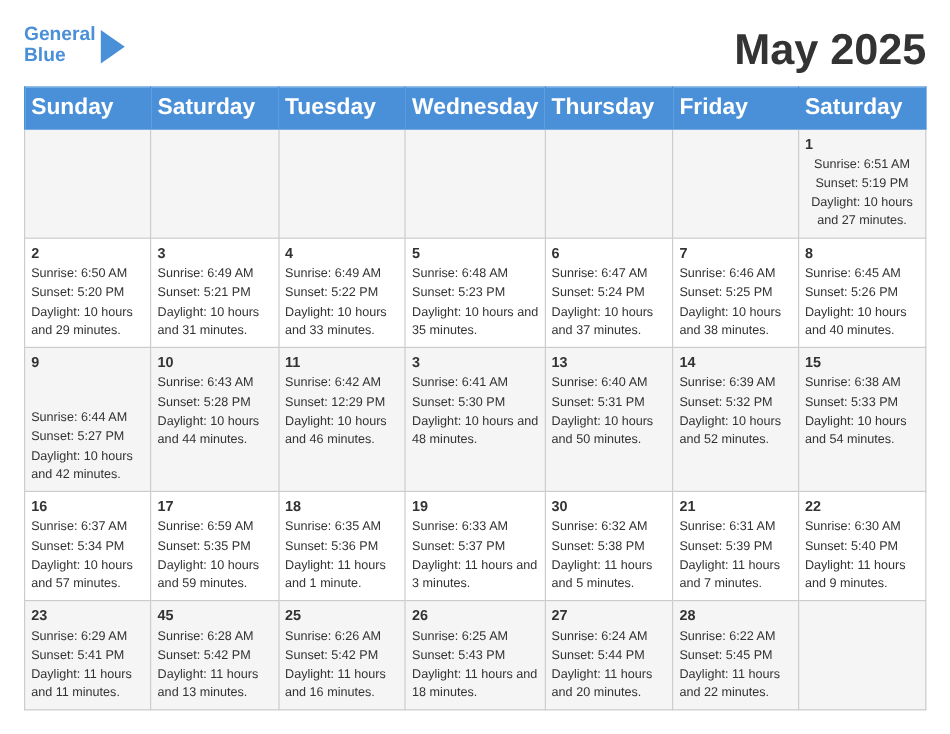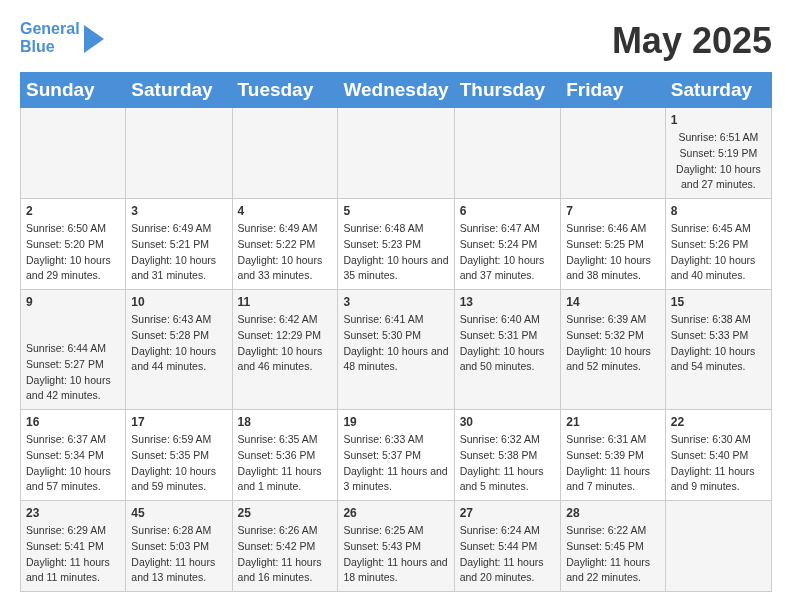--- a/index.html
+++ b/index.html
@@ -272,21 +272,21 @@
       <tr>
         <td>
           <span class="day-num">23</span>
           <div class="day-info" style="white-space: pre-wrap;">Sunrise: 6:29 AM
 Sunset: 5:41 PM
 Daylight: 11 hours and 11 minutes.</div>
         </td>
         <td>
           <span class="day-num">45</span>
           <div class="day-info" style="white-space: pre-wrap;">Sunrise: 6:28 AM
-Sunset: 5:03 PM
+Sunset: 5:42 PM
 Daylight: 11 hours and 13 minutes.</div>
         </td>
         <td>
           <span class="day-num">25</span>
           <div class="day-info" style="white-space: pre-wrap;">Sunrise: 6:26 AM
 Sunset: 5:42 PM
 Daylight: 11 hours and 16 minutes.</div>
         </td>
         <td>
           <span class="day-num">26</span>

